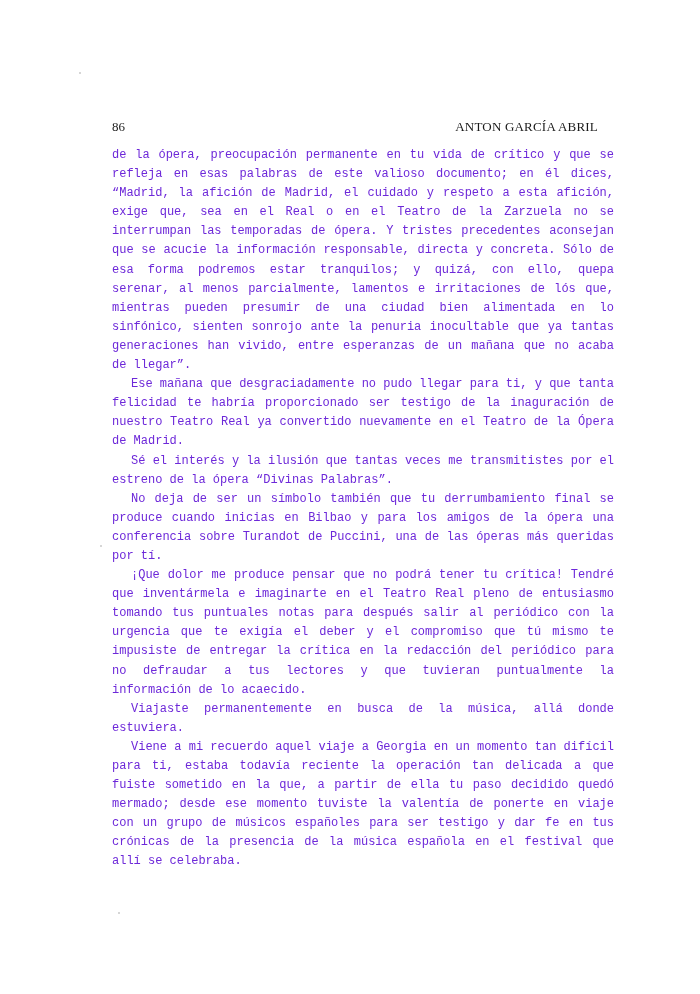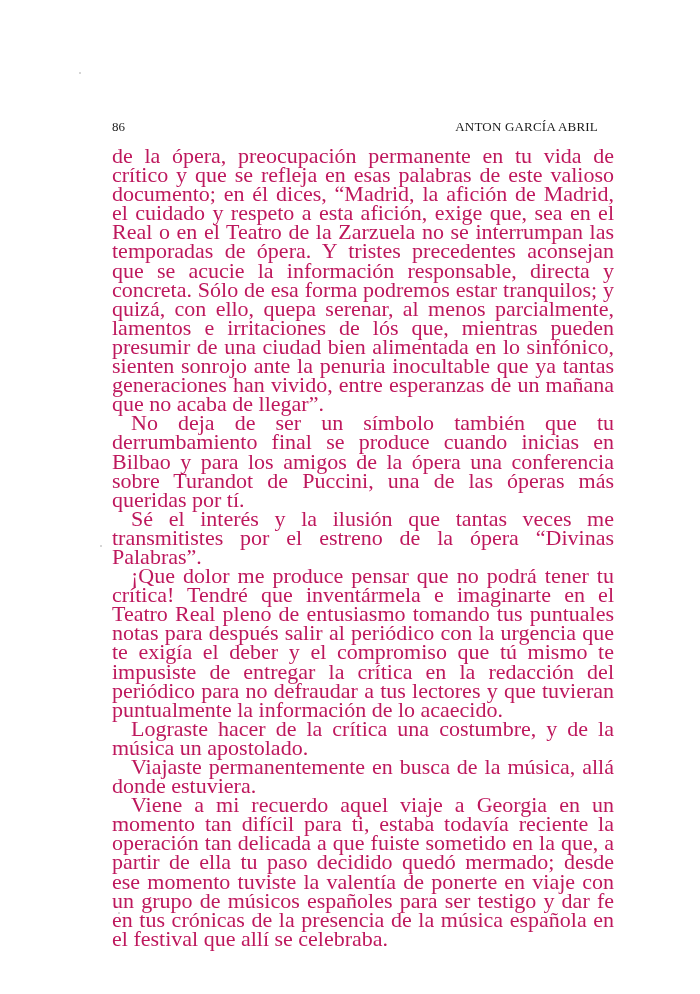--- a/index.html
+++ b/index.html
@@ -3,40 +3,40 @@
 <meta charset="utf-8">
 <style>
   html, body { margin: 0; padding: 0; background: #ffffff; }
   body { width: 700px; height: 994px; position: relative; overflow: hidden; }
   .page { position: absolute; left: 0; top: 0; width: 700px; height: 994px; background: #ffffff; }
   .running-head { position: absolute; top: 119px; left: 112px; width: 502px; height: 18px;
     font-family: "Liberation Serif", serif; font-size: 13px; color: #1a1a1a; }
   .page-number { position: absolute; left: 0; top: 0; }
   .running-title { position: absolute; right: 16px; top: 0; letter-spacing: 0.2px; }
   .body-text { position: absolute; left: 112px; top: 146px; width: 502px;
-    font-family: Liberation Serif, serif; font-size: 22px; line-height: 19.1px; color: #be185d; }
+    font-family: Liberation Mono, monospace; font-size: 12px; line-height: 19.1px; color: #6d28d9; }
   .para { margin: 0; text-align: justify; text-indent: 0; hyphens: manual; }
   .para.indent { text-indent: 19px; }
   .speck { position: absolute; width: 2px; height: 2px; background: #c8c8c8; border-radius: 1px; }
 </style>
 </head>
 <body>
 
 <div class="page">
   <div class="running-head">
     <span class="page-number">86</span>
     <span class="running-title">ANTON GARCÍA ABRIL</span>
   </div>
 
   <div class="body-text">
     <p class="para">de la ópera, preocupación permanente en tu vida de crítico y que se refleja en esas palabras de este valioso documento; en él dices, “Madrid, la afición de Madrid, el cuidado y respeto a esta afición, exige que, sea en el Real o en el Teatro de la Zarzuela no se interrumpan las temporadas de ópera. Y tristes precedentes aconsejan que se acucie la información responsable, directa y concreta. Sólo de esa forma podremos estar tranquilos; y quizá, con ello, quepa serenar, al menos parcialmente, lamentos e irritaciones de lós que, mientras pueden presumir de una ciudad bien alimentada en lo sinfónico, sienten son­rojo ante la penuria inocultable que ya tantas generaciones han vivido, entre esperanzas de un mañana que no acaba de llegar”.</p>
+    <p class="para indent">Ese mañana que desgraciadamente no pudo llegar para ti, y que tanta felicidad te habría proporcionado ser testigo de la inaguración de nuestro Teatro Real ya convertido nuevamente en el Teatro de la Ópera de Madrid.</p>
+    <p class="para indent">Sé el interés y la ilusión que tantas veces me transmitistes por el estreno de la ópera “Divinas Palabras”.</p>
     <p class="para indent">No deja de ser un símbolo también que tu derrumbamiento final se produce cuando inicias en Bilbao y para los amigos de la ópera una confe­rencia sobre Turandot de Puccini, una de las óperas más queridas por tí.</p>
-    <p class="para indent">Sé el interés y la ilusión que tantas veces me transmitistes por el estreno de la ópera “Divinas Palabras”.</p>
     <p class="para indent">¡Que dolor me produce pensar que no podrá tener tu crítica! Tendré que inventármela e imaginarte en el Teatro Real pleno de entusiasmo tomando tus puntuales notas para después salir al periódico con la urgencia que te exigía el deber y el compromiso que tú mismo te impusiste de entregar la crítica en la redacción del periódico para no defraudar a tus lectores y que tuvieran puntualmente la información de lo acaecido.</p>
-    <p class="para indent">Lograste hacer de la crítica una costumbre, y de la música un apostolado.</p>
     <p class="para indent">Viajaste permanentemente en busca de la música, allá donde estuviera.</p>
     <p class="para indent">Viene a mi recuerdo aquel viaje a Georgia en un momento tan difícil para ti, estaba todavía reciente la operación tan delicada a que fuiste some­tido en la que, a partir de ella tu paso decidido quedó mermado; desde ese momento tuviste la valentía de ponerte en viaje con un grupo de músicos españoles para ser testigo y dar fe en tus crónicas de la presencia de la música española en el festival que allí se celebraba.</p>
   </div>
 
   <span class="speck" style="left:79px; top:72px;"></span>
   <span class="speck" style="left:100px; top:545px;"></span>
   <span class="speck" style="left:118px; top:912px;"></span>
 </div>
 
 </body></html>

